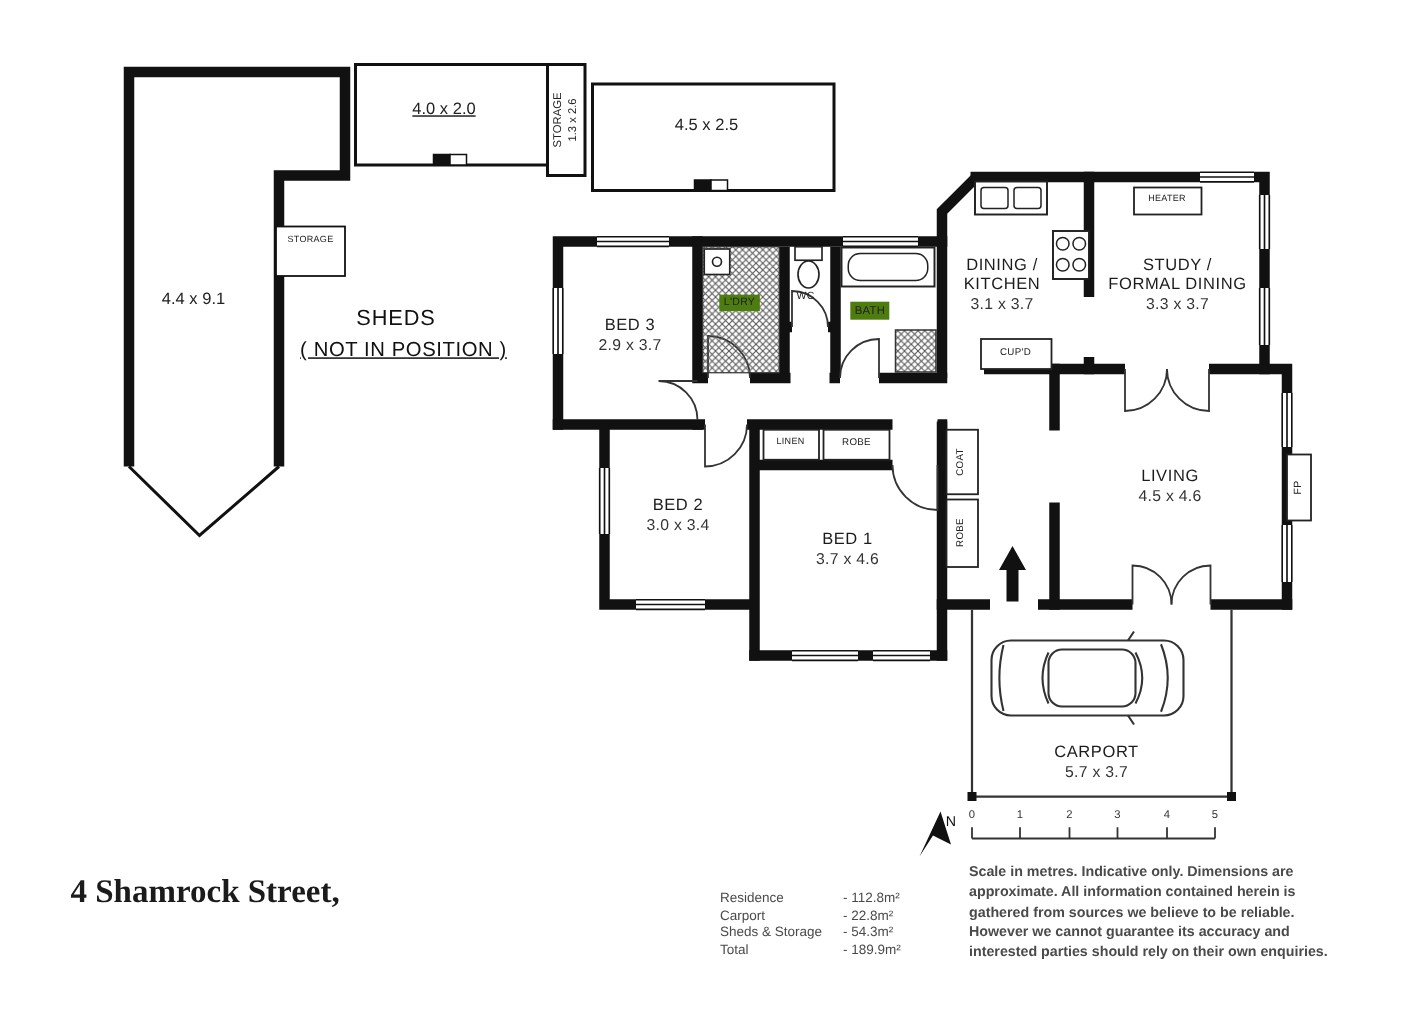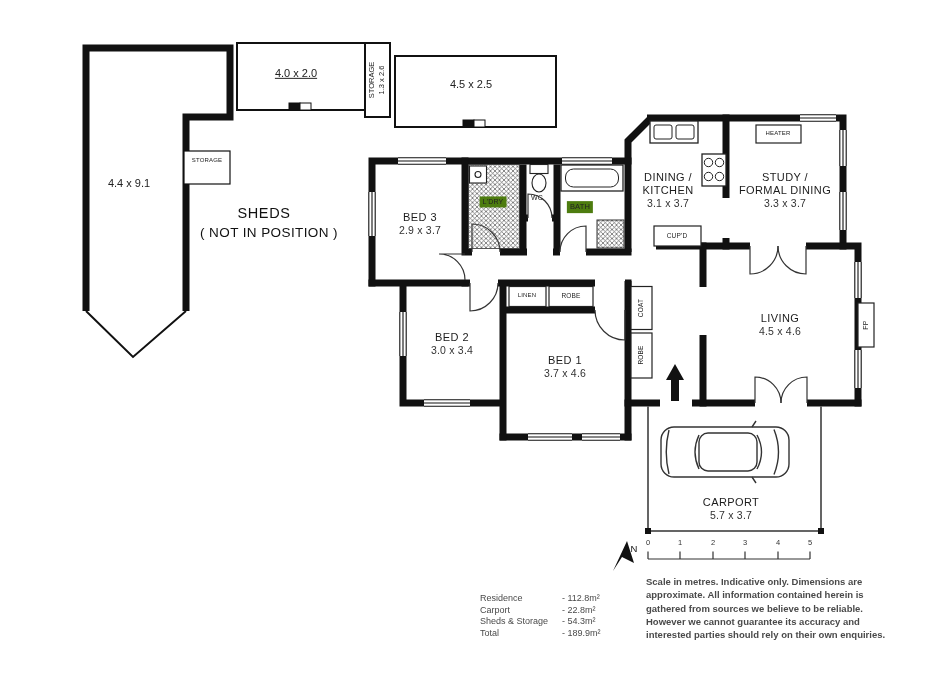--- a/index.html
+++ b/index.html
@@ -7,21 +7,21 @@
          font-family:"Liberation Sans",sans-serif;color:#111;}
   .stage svg{position:absolute;left:0;top:0;}
   .lbl{position:absolute;transform:translate(-50%,-50%);white-space:nowrap;text-align:center;
        line-height:1.3;color:#222;}
   .rot{transform:translate(-50%,-50%) rotate(-90deg);}
   .roomname{font-size:11px;letter-spacing:.4px;color:#1c1c1c;}
   .roomdims{font-size:10.5px;letter-spacing:.2px;color:#333;}
   .tiny{font-size:6.5px;letter-spacing:.2px;color:#222;}
   .whitebg{background:#4d7c0f;padding:1px 3px;}
   .shedsnote1{font-size:14.5px;letter-spacing:.6px;color:#111;}
-  .shedsnote2{font-size:13.5px;letter-spacing:.4px;color:#111;}
+  .shedsnote2{font-size:13.5px;letter-spacing:.4px;color:#111;text-decoration:underline;}
   .sheddims{font-size:11px;color:#222;}
   .addr1{position:absolute;left:47px;top:581px;font-family:"Liberation Serif",serif;
          font-weight:bold;font-size:22px;color:#1b1b1b;}
   .addr2{position:absolute;left:48px;top:616px;font-size:15px;letter-spacing:3px;color:#2b2b2b;}
   .areas{position:absolute;left:480px;top:593px;font-size:9px;color:#4a4a4a;line-height:11.5px;}
   .areas .row{display:flex;}
   .areas .alabel{display:inline-block;width:82px;}
   .disclaimer{position:absolute;left:646px;top:575px;width:248px;font-size:9.5px;
               color:#4a4a4a;line-height:1.4;font-weight:bold;}
   .scalenum{position:absolute;transform:translateX(-50%);font-size:7.5px;color:#333;top:538px;}
@@ -151,21 +151,21 @@
       <path d="M752 427 L756 421 M752 477 L756 483"></path>
     </g>
 
     <path d="M613 571 L627 541 L634 563 L622 557 Z" fill="#111"></path>
     <g stroke="#333" stroke-width="1.2">
       <path d="M648 559 L810 559"></path>
       <path d="M648 551.5 L648 559 M680 551.5 L680 559 M713 551.5 L713 559 M745 551.5 L745 559 M778 551.5 L778 559 M810 551.5 L810 559"></path>
     </g>
   </svg>
 
-  <div class="lbl sheddims" style="left:129px;top:183px;">4.4 x 9.1</div>
+  <div class="lbl sheddims" style="left:129px;top:200px;">4.4 x 9.1</div>
   <div class="lbl tiny" style="left:207px;top:161px;font-size:6px;">STORAGE</div>
   <div class="lbl sheddims" style="left:296px;top:73px;text-decoration:underline;">4.0 x 2.0</div>
   <div class="lbl rot" style="left:377px;top:80px;font-size:7.5px;">
     <div>STORAGE</div>
     <div>1.3 x 2.6</div>
   </div>
   <div class="lbl sheddims" style="left:471px;top:84px;">4.5 x 2.5</div>
   <div class="lbl shedsnote1" style="left:264px;top:213px;">SHEDS</div>
   <div class="lbl shedsnote2" style="left:269px;top:233px;">( NOT IN POSITION )</div>
 
@@ -205,20 +205,21 @@
   <div class="lbl tiny rot" style="left:866px;top:325px;font-size:7px;">FP</div>
 
   <div class="northn" style="left:634px;top:548px;">N</div>
   <div class="scalenum" style="left:648px;">0</div>
   <div class="scalenum" style="left:680px;">1</div>
   <div class="scalenum" style="left:713px;">2</div>
   <div class="scalenum" style="left:745px;">3</div>
   <div class="scalenum" style="left:778px;">4</div>
   <div class="scalenum" style="left:810px;">5</div>
 
+  <div class="addr1">4 Shamrock Street,</div>
 
   <div class="areas">
     <div class="row">
       <span class="alabel">Residence</span>
       <span class="avalue">- 112.8m²</span>
     </div>
     <div class="row">
       <span class="alabel">Carport</span>
       <span class="avalue">- 22.8m²</span>
     </div>

